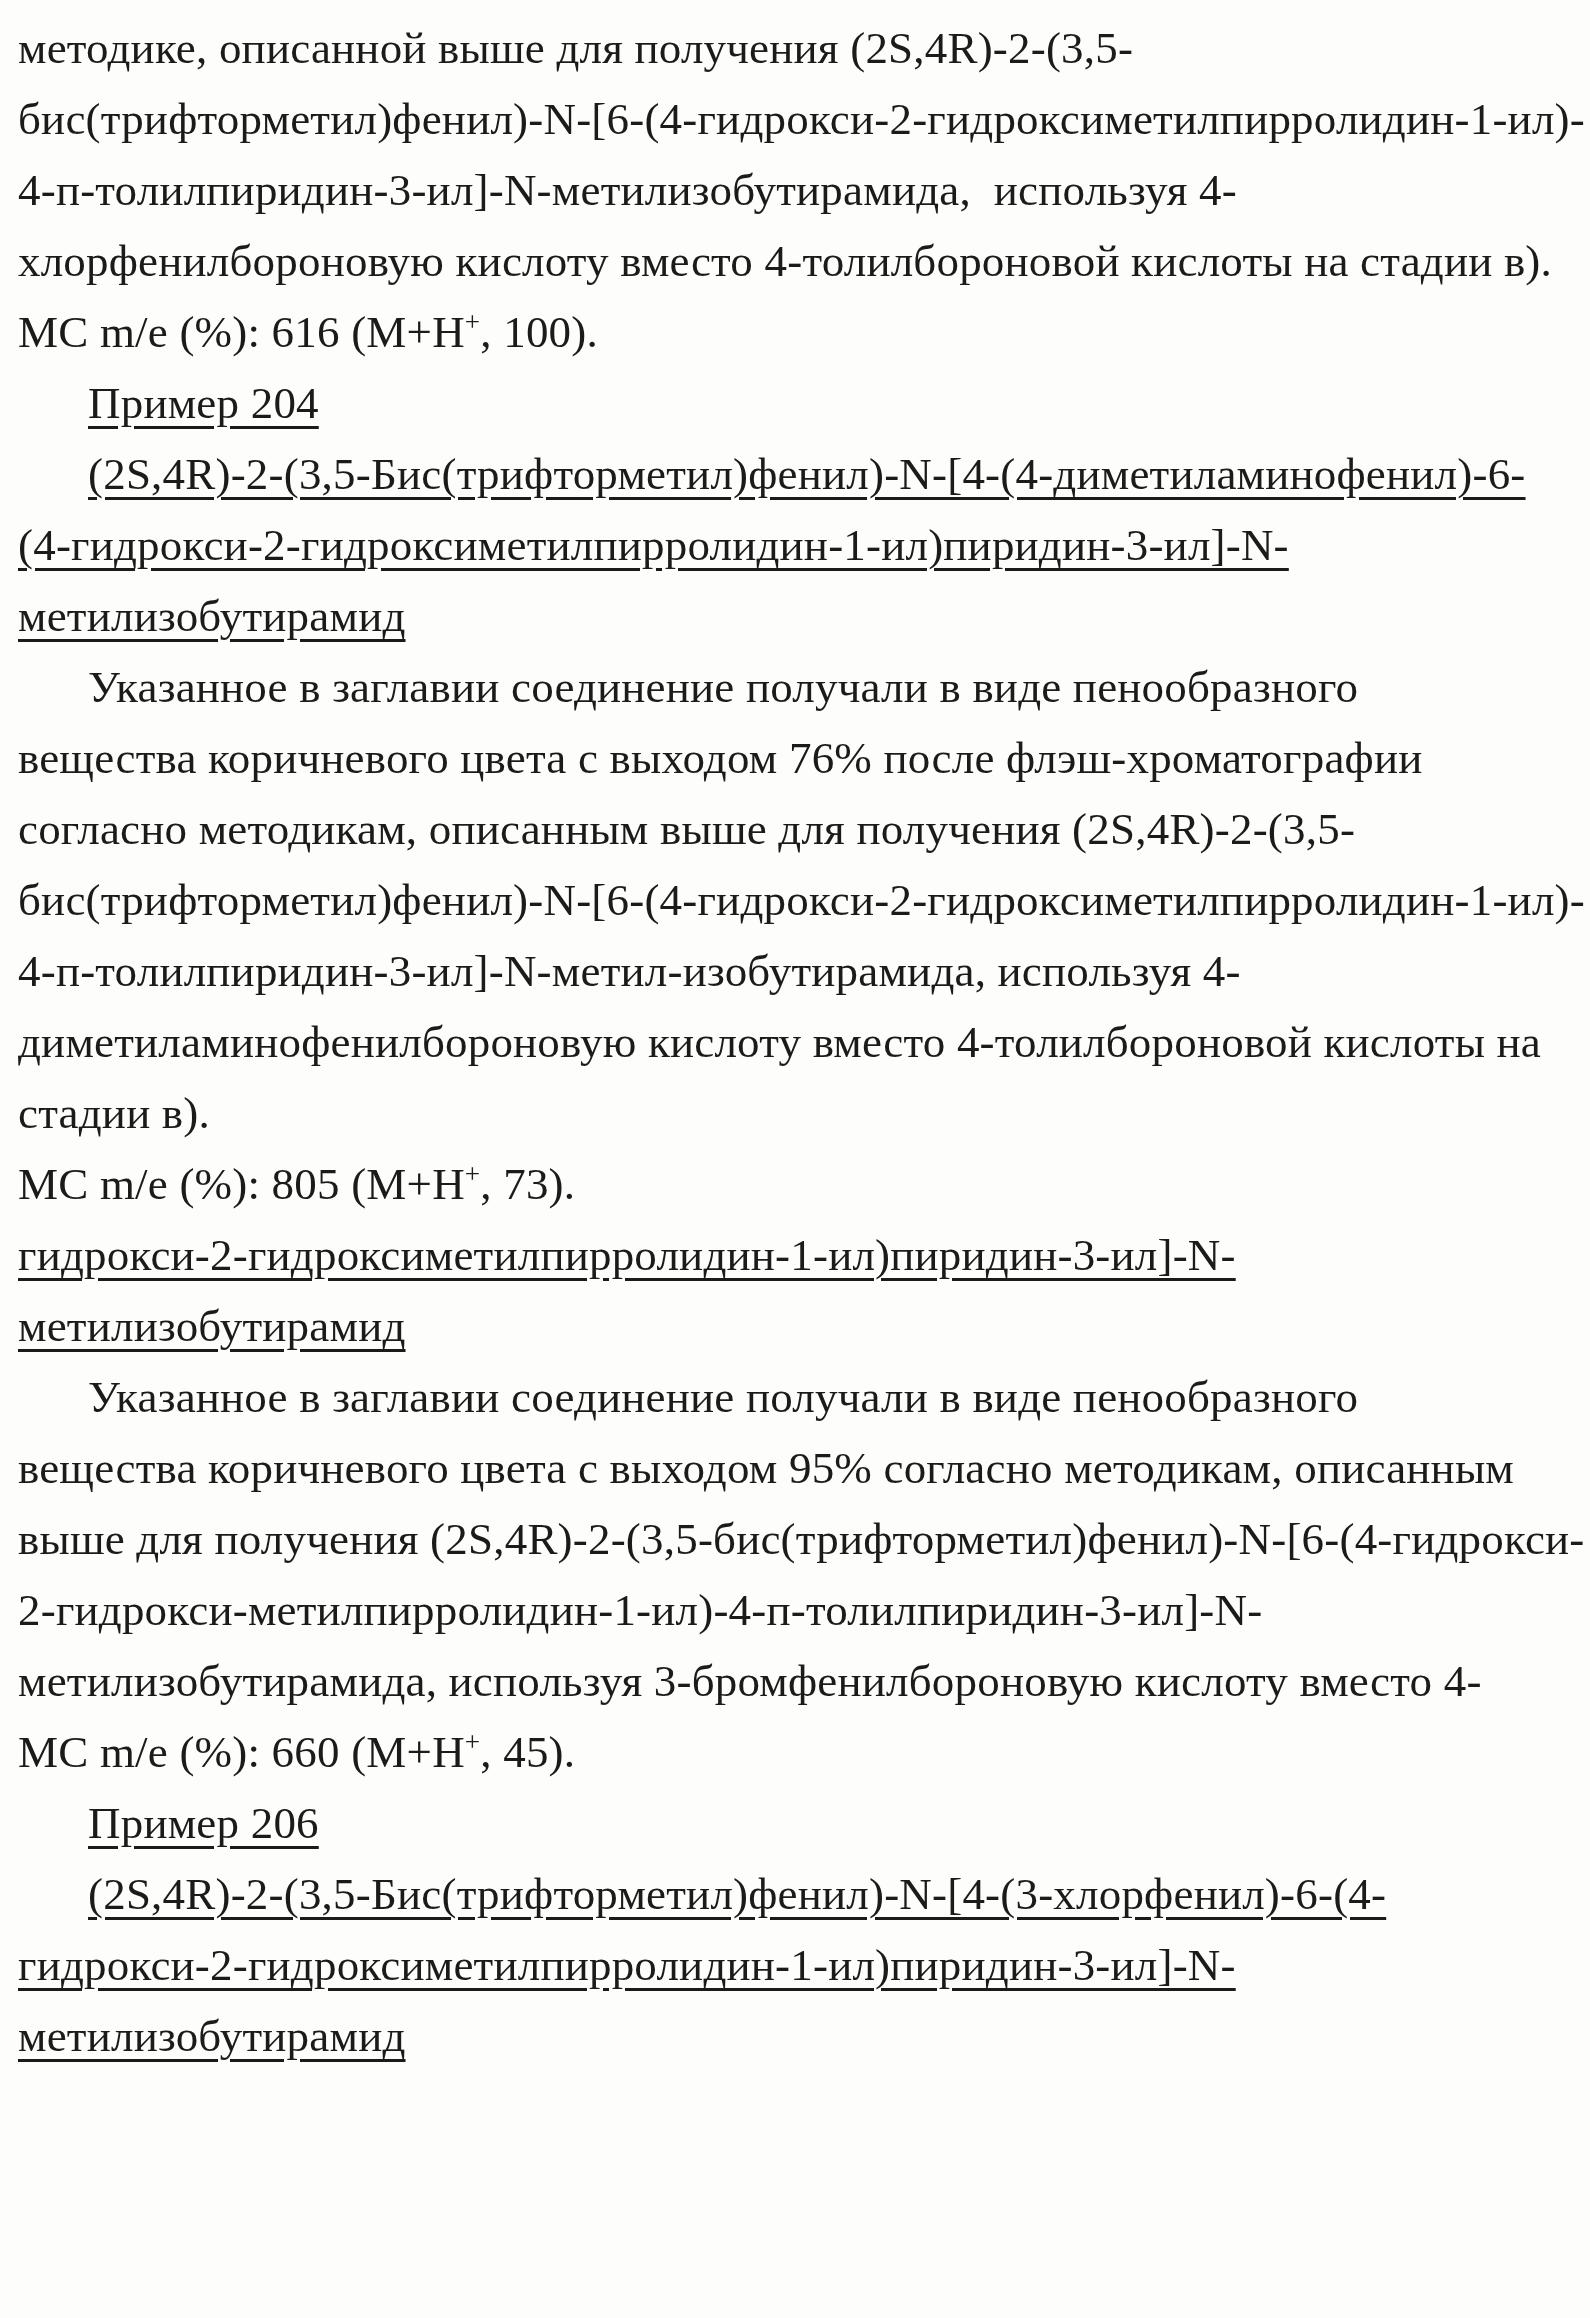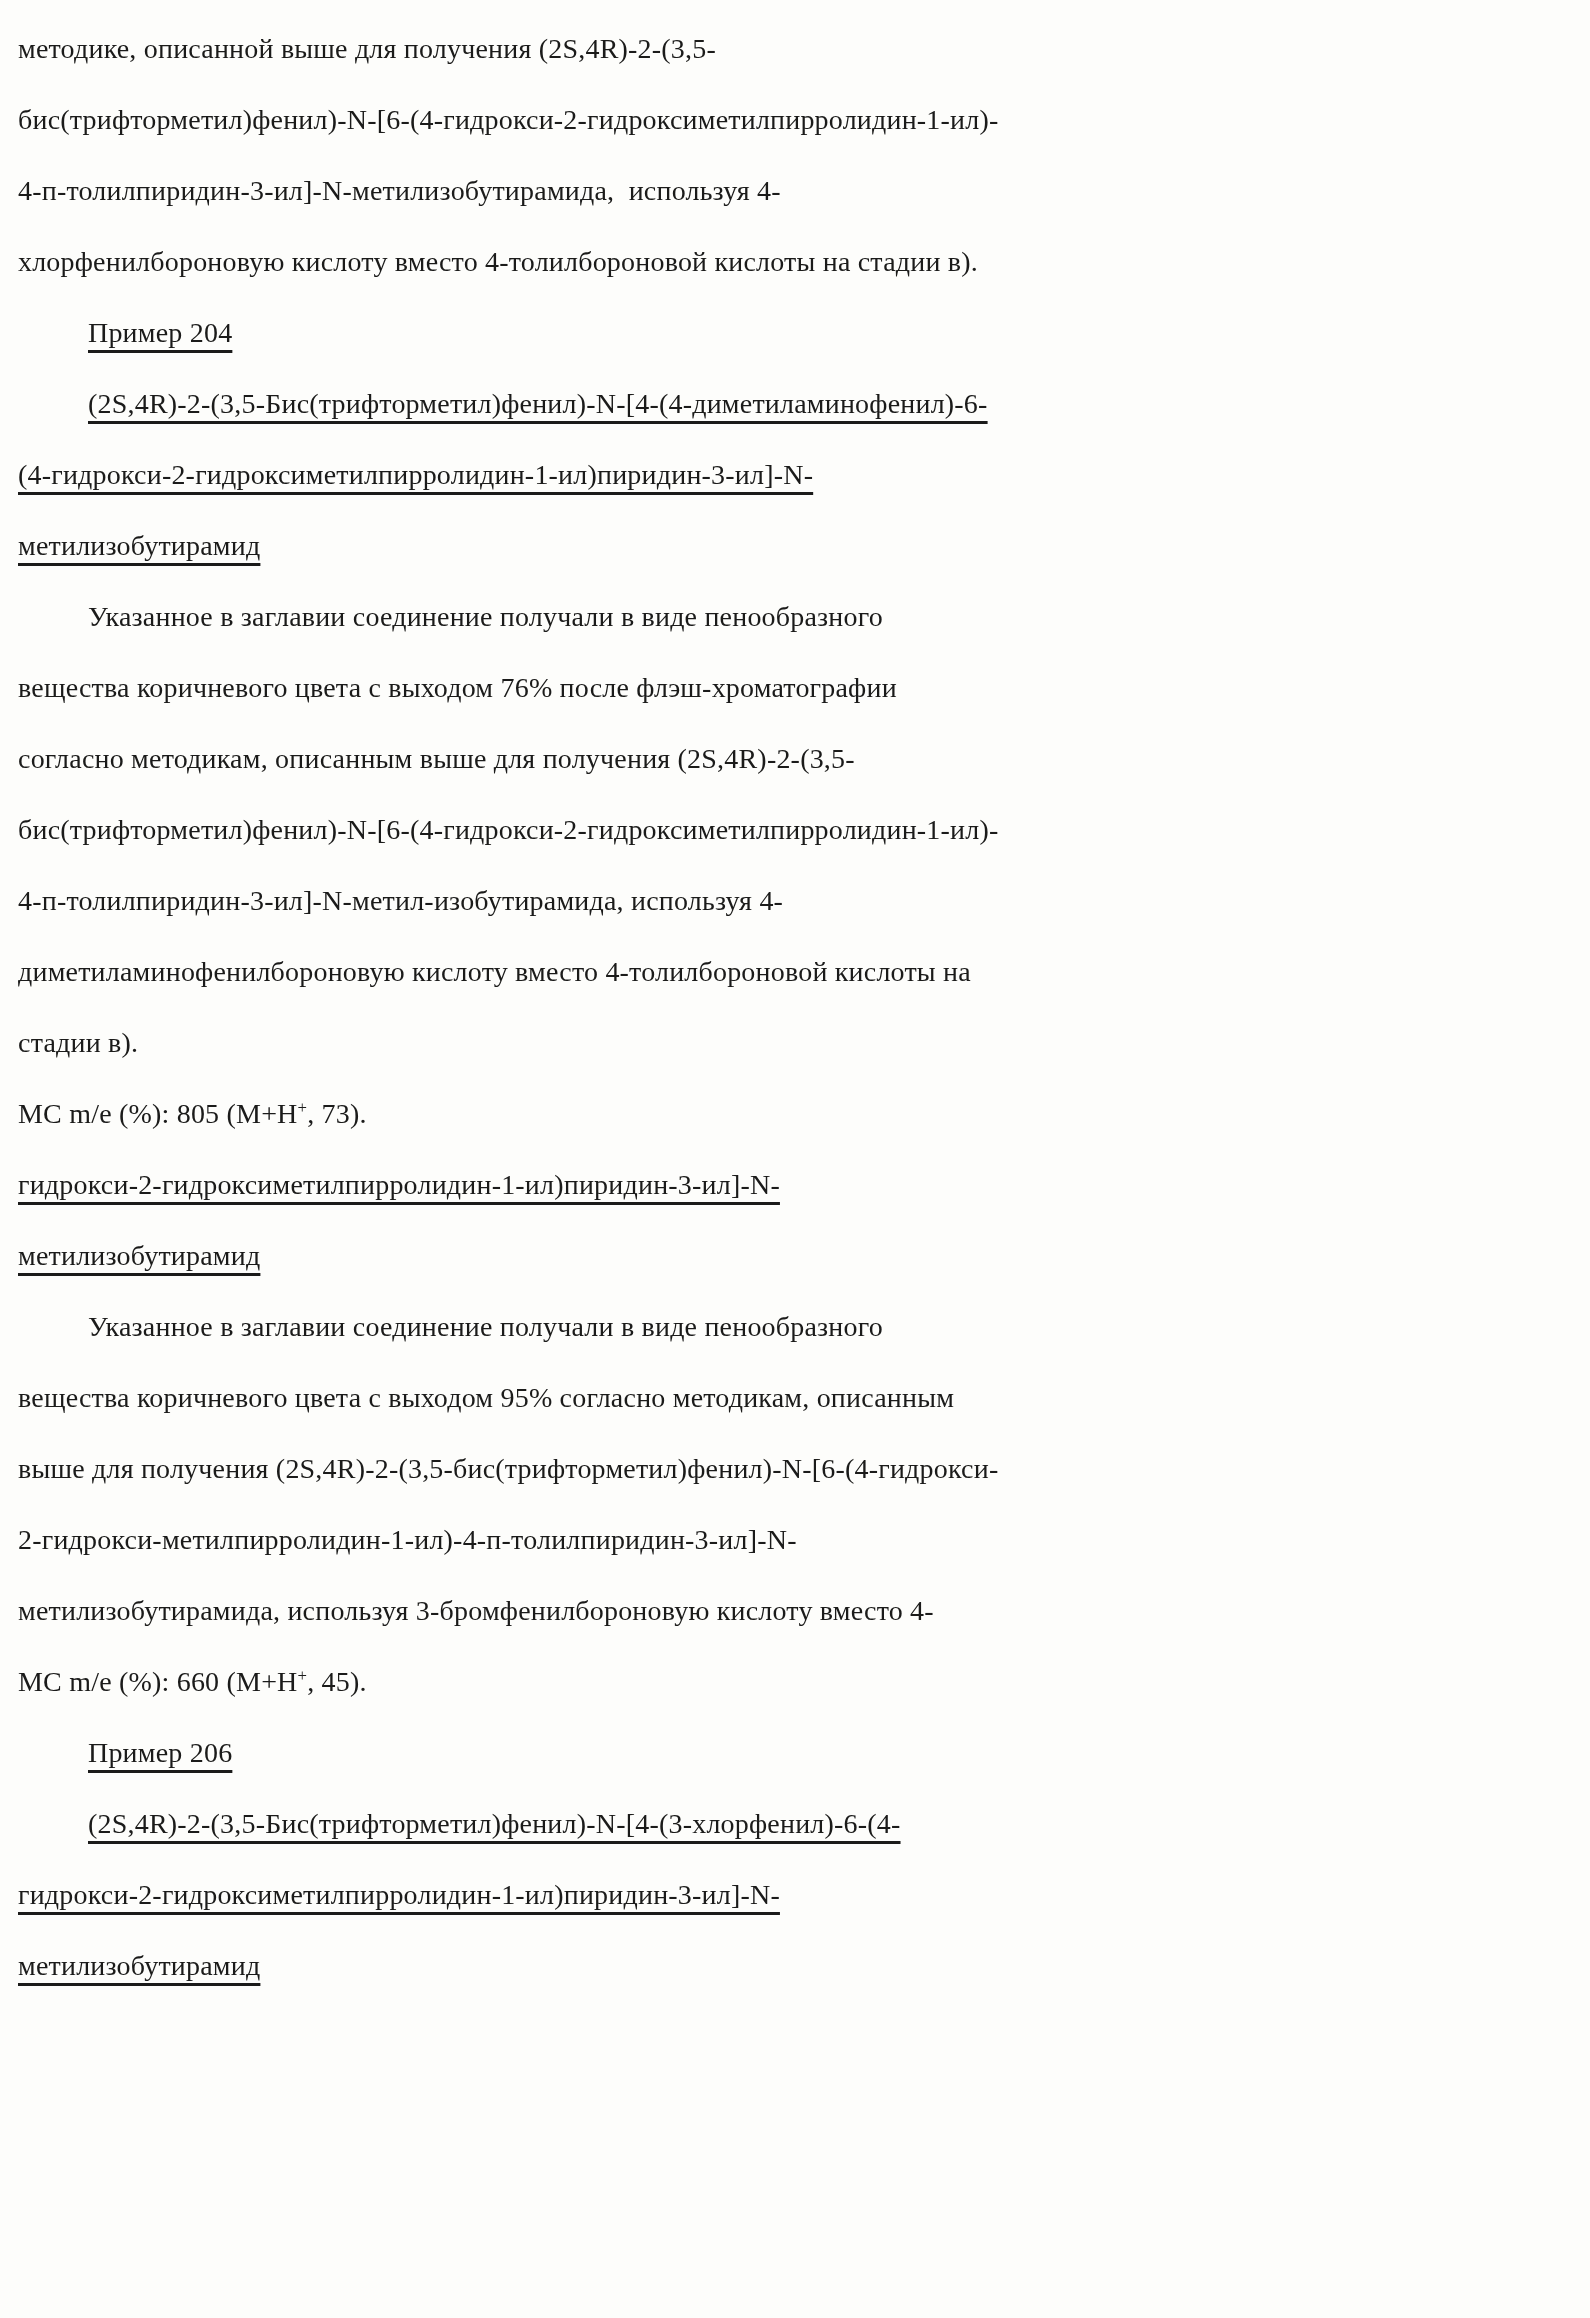--- a/index.html
+++ b/index.html
@@ -10,21 +10,21 @@
   }
   .page {
     position: relative;
     width: 1590px;
     height: 2319px;
     margin: 0 auto;
     background: #fdfdfb;
     box-sizing: border-box;
     padding: 13.3px 23px 0 18px;
     font-family: "Liberation Serif", "DejaVu Serif", serif;
-    font-size: 28px;
+    font-size: 45px;
     color: #1b1b1a;
     overflow: hidden;
   }
   .line {
     height: 71px;
     line-height: 71px;
     white-space: pre;
     letter-spacing: 0.2px;
   }
   .line.indent {
@@ -42,20 +42,21 @@
   }
 </style>
 </head>
 <body>
 
 <div class="page">
     <div class="line"><span>методике, описанной выше для получения (2S,4R)-2-(3,5-</span></div>
     <div class="line"><span>бис(трифторметил)фенил)-N-[6-(4-гидрокси-2-гидроксиметилпирролидин-1-ил)-</span></div>
     <div class="line"><span>4-п-толилпиридин-3-ил]-N-метилизобутирамида,  используя 4-</span></div>
     <div class="line"><span>хлорфенилбороновую кислоту вместо 4-толилбороновой кислоты на стадии в).</span></div>
+    <div class="line"><span><span>МС m/e (%): 616 (M+H</span><sup>+</sup><span>, 100).</span></span></div>
     <div class="line indent"><span class="u">Пример 204</span></div>
     <div class="line indent"><span class="u">(2S,4R)-2-(3,5-Бис(трифторметил)фенил)-N-[4-(4-диметиламинофенил)-6-</span></div>
     <div class="line"><span class="u">(4-гидрокси-2-гидроксиметилпирролидин-1-ил)пиридин-3-ил]-N-</span></div>
     <div class="line"><span class="u">метилизобутирамид</span></div>
     <div class="line indent"><span>Указанное в заглавии соединение получали в виде пенообразного</span></div>
     <div class="line"><span>вещества коричневого цвета с выходом 76% после флэш-хроматографии</span></div>
     <div class="line"><span>согласно методикам, описанным выше для получения (2S,4R)-2-(3,5-</span></div>
     <div class="line"><span>бис(трифторметил)фенил)-N-[6-(4-гидрокси-2-гидроксиметилпирролидин-1-ил)-</span></div>
     <div class="line"><span>4-п-толилпиридин-3-ил]-N-метил-изобутирамида, используя 4-</span></div>
     <div class="line"><span>диметиламинофенилбороновую кислоту вместо 4-толилбороновой кислоты на</span></div>

